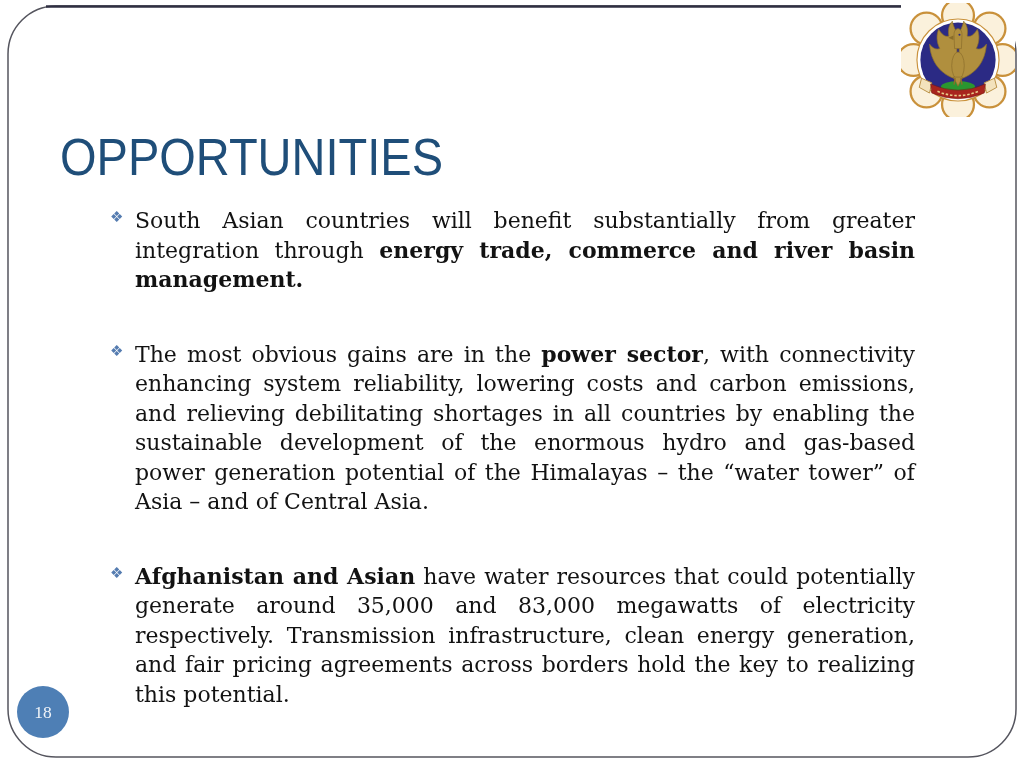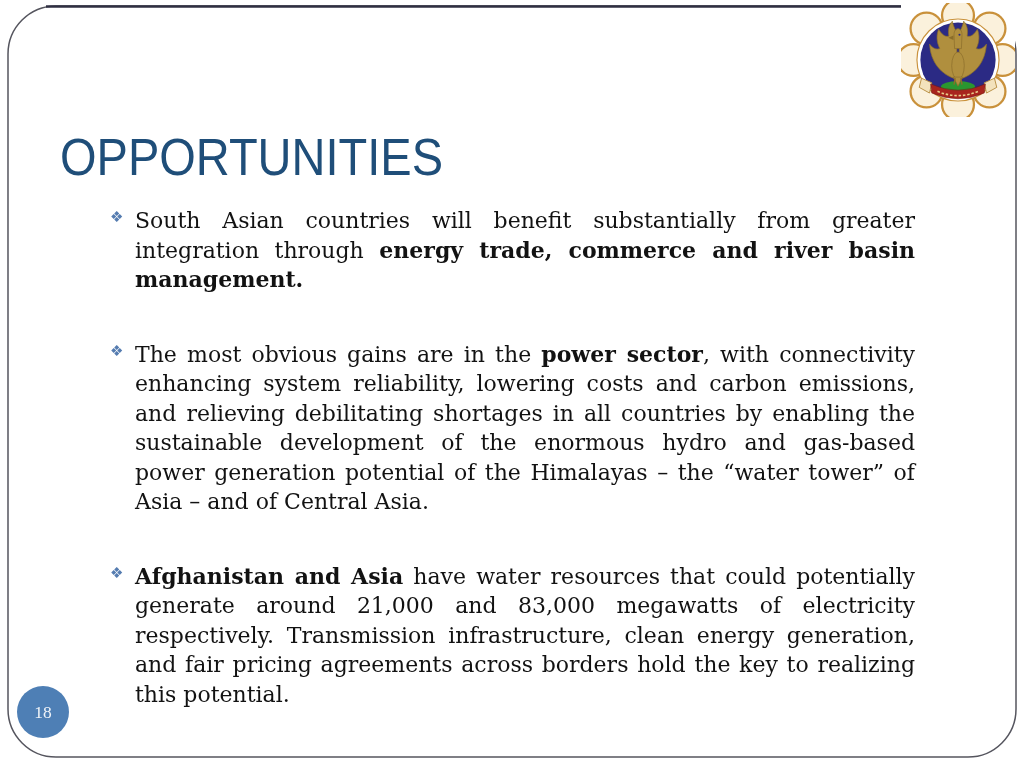--- a/index.html
+++ b/index.html
@@ -128,19 +128,19 @@
   <li>
     <span class="marker">❖</span>
     <span><span>South Asian countries will benefit substantially from greater integration through </span><b>energy trade, commerce and river basin management.</b><span></span></span>
   </li>
   <li>
     <span class="marker">❖</span>
     <span><span>The most obvious gains are in the </span><b>power sector</b><span>, with connectivity enhancing system reliability, lowering costs and carbon emissions, and relieving debilitating shortages in all countries by enabling the sustainable development of the enormous hydro and gas-based power generation potential of the Himalayas – the “water tower” of Asia – and of Central Asia.</span></span>
   </li>
   <li>
     <span class="marker">❖</span>
-    <span><span></span><b>Afghanistan and Asia</b><span> have water resources that could potentially generate around 21,000 and 83,000 megawatts of electricity respectively. Transmission infrastructure, clean energy generation, and fair pricing agreements across borders hold the key to realizing this potential.</span></span>
+    <span><span></span><b>Afghanistan and Asian</b><span> have water resources that could potentially generate around 35,000 and 83,000 megawatts of electricity respectively. Transmission infrastructure, clean energy generation, and fair pricing agreements across borders hold the key to realizing this potential.</span></span>
   </li>
 </ul>
 
 <div class="page-badge">
   <span>18</span>
 </div>
 
 </body></html>

